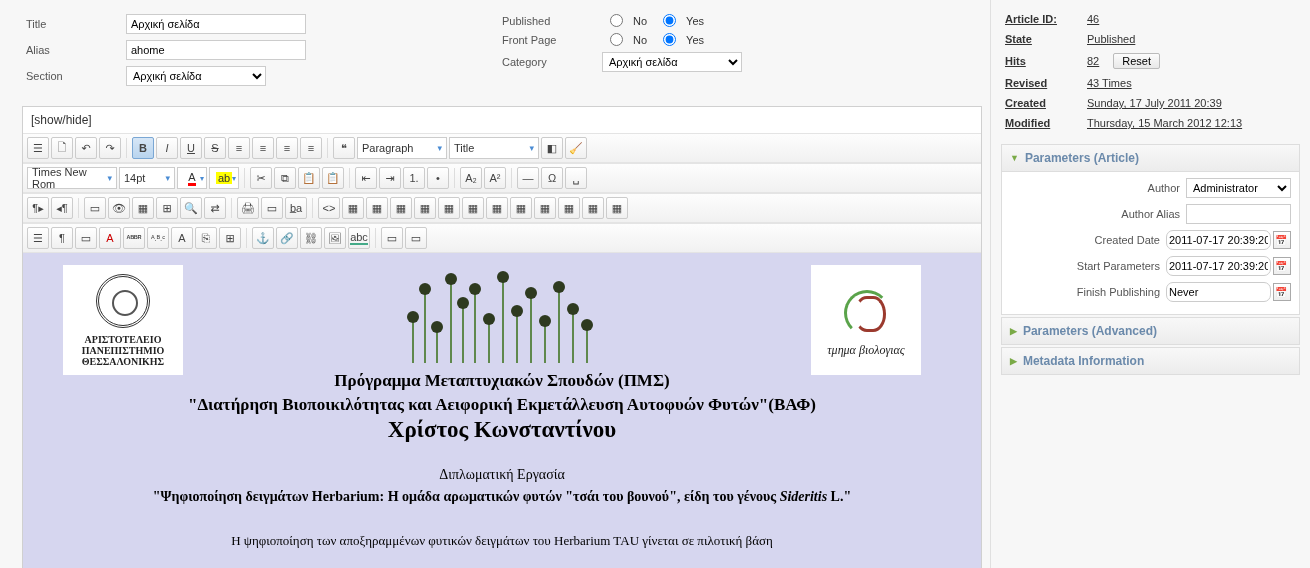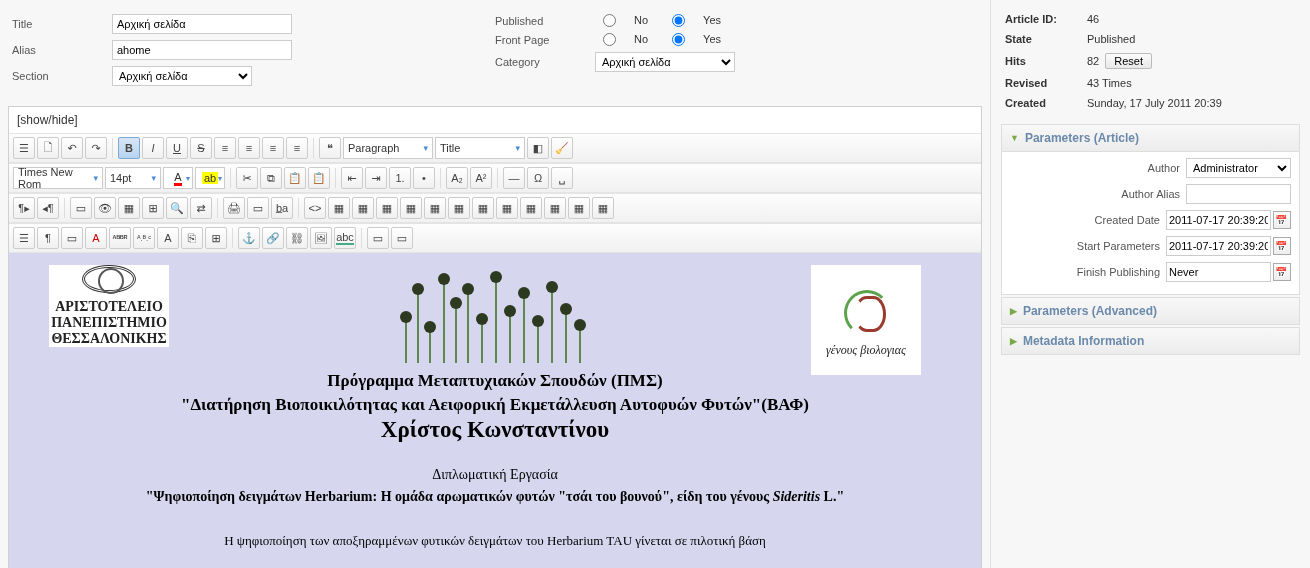--- a/index.html
+++ b/index.html
@@ -1,80 +1,80 @@
 <!DOCTYPE html>
 <html><head>
 <meta charset="utf-8">
 <style>
 * { box-sizing: border-box; margin: 0; padding: 0; }
 body { font-family: Tahoma, Arial, sans-serif; font-size: 11px; color: #333; background: #f7f7f7; width: 1310px; height: 568px; overflow: hidden; }
-.main-layout { display: flex; height: 100%; }
+.main-layout { display: flex; height: 100%; padding-left: 14px; }
 .left-panel { flex: 1; padding: 8px; background: #f7f7f7; }
 .right-panel { width: 320px; padding: 8px 10px; background: #f7f7f7; border-left: 1px solid #e0e0e0; }
 
 .form-top { display: flex; padding: 6px 4px 10px; }
 .form-col { flex: 1; }
 .form-row { display: flex; align-items: center; margin-bottom: 6px; }
 .form-row label { width: 100px; color: #555; }
 .form-row input[type=text] { width: 180px; padding: 2px 4px; border: 1px solid #ccc; font-size: 11px; height: 20px; }
 .form-row select { width: 140px; padding: 1px 2px; border: 1px solid #ccc; font-size: 11px; height: 20px; background: #fff; }
-.radio-group { display: flex; gap: 16px; }
+.radio-group { display: flex; align-items: center; gap: 8px; }
 .radio-group input { margin: 0 2px 0 8px; }
 
 .editor-wrap { border: 1px solid #d0d0d0; background: #fff; margin-top: 4px; }
 .showhide { padding: 6px 8px; color: #333; cursor: pointer; font-size: 12px; }
 .toolbar { background: linear-gradient(#fdfdfd,#f1f1f1); border-top: 1px solid #e4e4e4; border-bottom: 1px solid #e4e4e4; padding: 3px 4px; display: flex; flex-wrap: wrap; align-items: center; gap: 2px; }
 .tb-btn { width: 22px; height: 22px; border: 1px solid #ccc; border-radius: 2px; background: linear-gradient(#fff,#f0f0f0); display: inline-flex; align-items: center; justify-content: center; cursor: pointer; font-size: 11px; color: #444; }
 .tb-btn.active { background: linear-gradient(#d6e6f6,#b8d4ee); border-color: #7aa7d4; }
 .tb-sep { width: 1px; height: 20px; background: #ddd; margin: 0 3px; }
 .tb-select { height: 22px; border: 1px solid #ccc; font-size: 11px; padding: 0 18px 0 4px; background: #fff; position: relative; display: inline-flex; align-items: center; }
 .tb-select::after { content: "▾"; position: absolute; right: 4px; color: #4a8cd4; font-size: 9px; }
 .tb-select.w90 { width: 90px; }
 .tb-select.w56 { width: 56px; }
 .tb-color { width: 30px; height: 22px; border: 1px solid #ccc; display: inline-flex; align-items: center; justify-content: center; position: relative; background: #fff; }
 .tb-color::after { content: "▾"; position: absolute; right: 2px; color: #4a8cd4; font-size: 8px; }
 
 .editor-content { height: 320px; overflow-y: scroll; background: #d6d6ef; padding: 10px 20px; font-family: "Times New Roman", serif; position: relative; }
 .logo-left, .logo-right { position: absolute; top: 12px; background: #fff; border: none; display: flex; flex-direction: column; align-items: center; justify-content: center; color: #222; text-align: center; }
-.logo-left { left: 40px; width: 120px; height: 82px; font-size: 14px; font-weight: bold; }
+.logo-left { left: 40px; width: 120px; height: 110px; font-size: 10px; font-weight: bold; }
 .logo-right { right: 60px; width: 110px; height: 110px; font-family: "Times New Roman"; font-size: 12px; font-style: italic; }
 .seal { width: 54px; height: 54px; border: 3px double #333; border-radius: 50%; margin-bottom: 6px; position:relative; }
 .seal::after{content:"";position:absolute;left:50%;top:50%;width:22px;height:22px;margin:-11px 0 0 -11px;border:2px solid #555;border-radius:50%;}
 .dna-swirl { width:60px; height:55px; position:relative; margin-bottom:6px; }
 .dna-swirl::before{content:"";position:absolute;left:8px;top:8px;width:40px;height:40px;border:3px solid #5aa34a;border-radius:50%;border-right-color:transparent;border-bottom-color:transparent;}
 .dna-swirl::after{content:"";position:absolute;left:18px;top:14px;width:26px;height:30px;border:3px solid #9b3a2e;border-radius:40%/50%;border-left-color:transparent;}
 
 .plants { width: 200px; height: 90px; margin: 10px auto 0; position: relative; }
 .stem { position: absolute; bottom: 0; width: 2px; background: #5f884d; }
 .stem::after { content: ""; position: absolute; top: -10px; left: -5px; width: 12px; height: 12px; border-radius: 50%; background: #2e3a1f; }
 
 .content-text { text-align: center; color: #000; }
 .content-text .line1 { font-size: 17px; font-weight: bold; margin-top: 8px; }
 .content-text .line2 { font-size: 17px; font-weight: bold; margin-top: 4px; }
 .content-text .line3 { font-size: 23px; font-weight: bold; margin-top: 2px; }
 .content-text .line4 { font-size: 14px; margin-top: 24px; }
 .content-text .line5 { font-size: 14px; font-weight: bold; margin-top: 6px; }
 .content-text .line5 .ital { font-style: italic; }
 .content-text .line6 { font-size: 13px; margin-top: 28px; }
 
-.info-table { width: 100%; font-size: 11px; }
+.info-table { width: 100%; font-size: 11px; text-decoration: underline; }
 .info-table td { padding: 3px 2px; }
 .info-table td:first-child { font-weight: bold; color: #333; width: 80px; }
-.reset-btn { background: linear-gradient(#fcfcfc,#e8e8e8); border: 1px solid #bbb; border-radius: 2px; padding: 1px 8px; font-size: 11px; cursor: pointer; margin-left: 6px; }
+.reset-btn { background: linear-gradient(#fcfcfc,#e8e8e8); border: 1px solid #bbb; border-radius: 2px; padding: 1px 8px; font-size: 11px; cursor: pointer; margin-left: 14px; }
 
 .param-panel { margin-top: 10px; border: 1px solid #ddd; background: #fff; }
 .param-header { background: linear-gradient(#f8f8f8,#ececec); padding: 6px 8px; font-weight: bold; color: #6b8aab; border-bottom: 1px solid #ddd; cursor: pointer; display: flex; align-items: center; gap: 6px; font-size: 12px; }
 .param-header .arrow { font-size: 9px; }
 .param-header.expanded .arrow { color: #7aaa47; }
 .param-body { padding: 6px 8px; }
 .param-row { display: flex; align-items: center; justify-content: flex-end; margin-bottom: 6px; gap: 6px; }
 .param-row label { color: #555; text-align: right; }
 .param-row select, .param-row input[type=text] { width: 105px; font-size: 11px; border: 1px solid #ccc; padding: 1px 2px; height: 20px; background:#fff; }
 .date-wrap { display: flex; align-items: center; gap: 2px; }
-.date-wrap input { width: 90px; }
+.date-wrap input { width: 90px; border-radius: 7px; }
 .cal-btn { width: 18px; height: 18px; border: 1px solid #aaa; background: linear-gradient(#fff,#eee); display: flex; align-items: center; justify-content: center; cursor: pointer; font-size: 10px; color: #3a6aa0; }
 
 .simple-header { background: linear-gradient(#f8f8f8,#ececec); padding: 6px 8px; font-weight: bold; color: #6b8aab; border: 1px solid #ddd; cursor: pointer; display:flex; align-items:center; gap:6px; font-size:12px; margin-top:2px; }
 .simple-header .arrow { color:#7aaa47; font-size:9px; }
 </style>
 </head>
 <body>
 
 <div class="main-layout">
   <div class="left-panel">
@@ -235,21 +235,21 @@
 
       <div class="editor-content">
         <div class="logo-left">
           <div class="seal"></div>
           <div>ΑΡΙΣΤΟΤΕΛΕΙΟ</div>
           <div>ΠΑΝΕΠΙΣΤΗΜΙΟ</div>
           <div>ΘΕΣΣΑΛΟΝΙΚΗΣ</div>
         </div>
         <div class="logo-right">
           <div class="dna-swirl"></div>
-          <div>γένους βιολογιας</div>
+          <div>τμημα βιολογιας</div>
         </div>
         <div class="plants">
           <div class="stem" style="left:10px;height:42px;"></div>
           <div class="stem" style="left:22px;height:70px;"></div>
           <div class="stem" style="left:34px;height:32px;"></div>
           <div class="stem" style="left:48px;height:80px;"></div>
           <div class="stem" style="left:60px;height:56px;"></div>
           <div class="stem" style="left:72px;height:70px;"></div>
           <div class="stem" style="left:86px;height:40px;"></div>
           <div class="stem" style="left:100px;height:82px;"></div>
@@ -288,20 +288,24 @@
             <td><span>82</span><button class="reset-btn">Reset</button></td>
           </tr>
       <tr>
             <td>Revised</td>
             <td>43 Times</td>
           </tr>
       <tr>
             <td>Created</td>
             <td>Sunday, 17 July 2011 20:39</td>
           </tr>
+      <tr>
+            <td>Modified</td>
+            <td>Thursday, 15 March 2012 12:13</td>
+          </tr>
     </tbody>
       </table>
 
     <div class="param-panel">
       <div class="param-header expanded">
           <span class="arrow">▼</span>
           <span>Parameters (Article)</span>
         </div>
       <div class="param-body">
         <div class="param-row">

